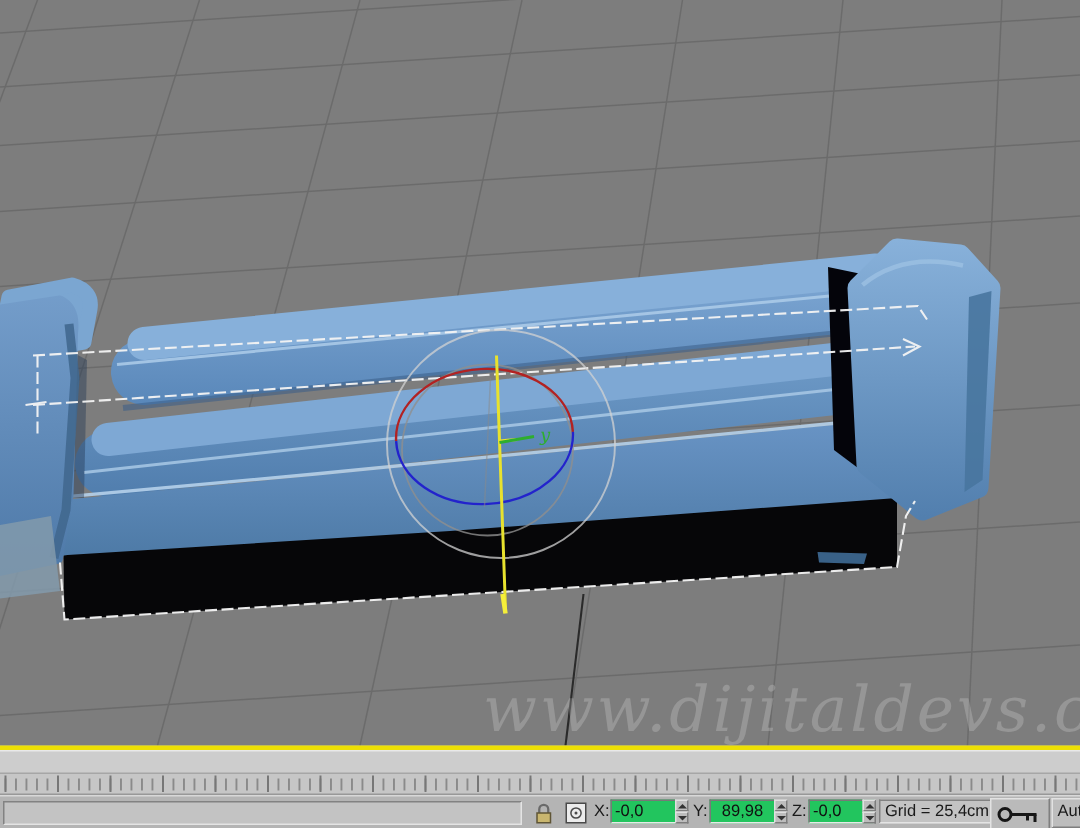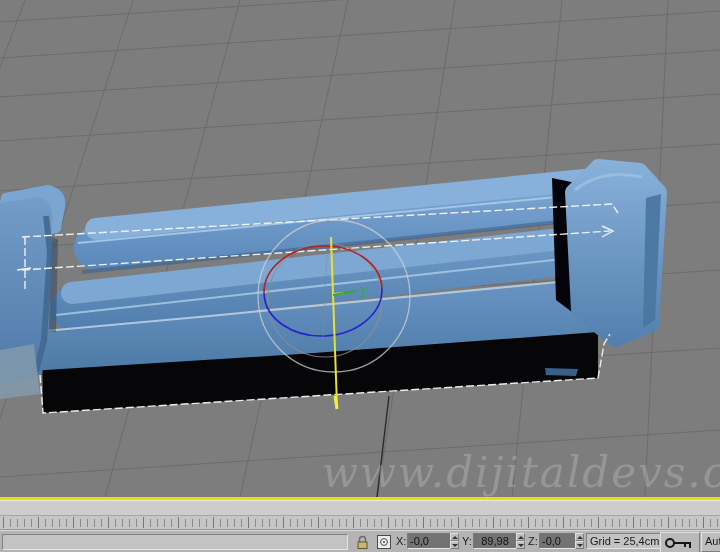--- a/index.html
+++ b/index.html
@@ -28,21 +28,21 @@
     background-repeat:repeat-x,repeat-x;
     border-bottom:1px solid #989898;}
 
   
   .status-bar{position:absolute;left:0;top:530px;width:720px;height:22px;background:#b4b4b4;
     border-top:1px solid #d8d8d8;z-index:3;font-size:11px;color:#151515;}
   .sunken{background:#c3c3c3;border:1px solid;border-color:#828282 #e4e4e4 #e4e4e4 #828282;}
   .prompt-line{position:absolute;left:2px;top:3px;width:344px;height:14px;}
   .sb-icon{position:absolute;top:2px;width:18px;height:18px;display:flex;align-items:center;justify-content:center;}
   .coord-label{position:absolute;top:4px;font-size:11px;color:#1a1a1a;}
-  .coord-input{position:absolute;top:2px;height:14px;width:38px;background:#737373;
+  .coord-input{position:absolute;top:2px;height:14px;width:38px;background:#22c55e;
     border:1px solid;border-color:#787878 #e8e8e8 #e8e8e8 #787878;
     font-family:"Liberation Sans",sans-serif;font-size:11px;color:#111;padding:0 2px;}
   .spinner{position:absolute;top:2px;width:9px;height:16px;display:flex;flex-direction:column;}
   .spin-btn{flex:1;background:#bdbdbd;border:1px solid;border-color:#e0e0e0 #7d7d7d #7d7d7d #e0e0e0;position:relative;}
   .spin-btn i{position:absolute;left:1px;width:0;height:0;border-left:3px solid transparent;border-right:3px solid transparent;}
   .spin-up i{top:2px;border-bottom:3px solid #333;}
   .spin-down i{top:2px;border-top:3px solid #333;}
   .grid-display{position:absolute;left:586px;top:2px;width:70px;height:14px;line-height:14px;
     padding:0 3px;font-size:11px;color:#1a1a1a;}
   .setkey-btn{position:absolute;left:660px;top:1px;width:38px;height:20px;background:#bababa;

